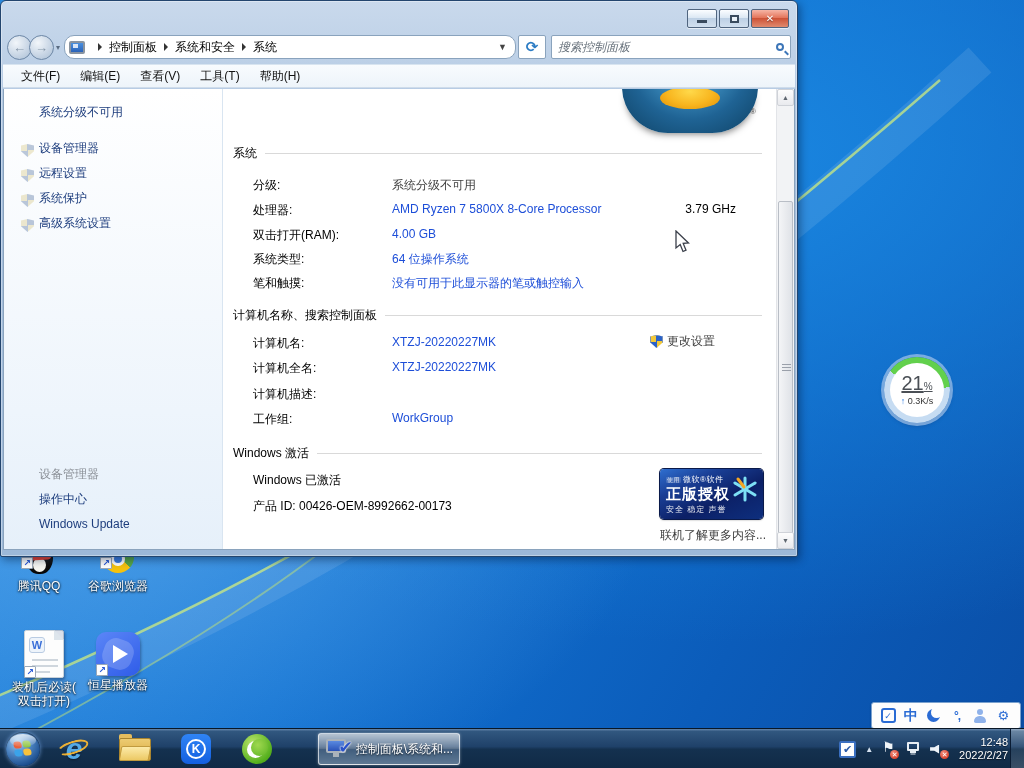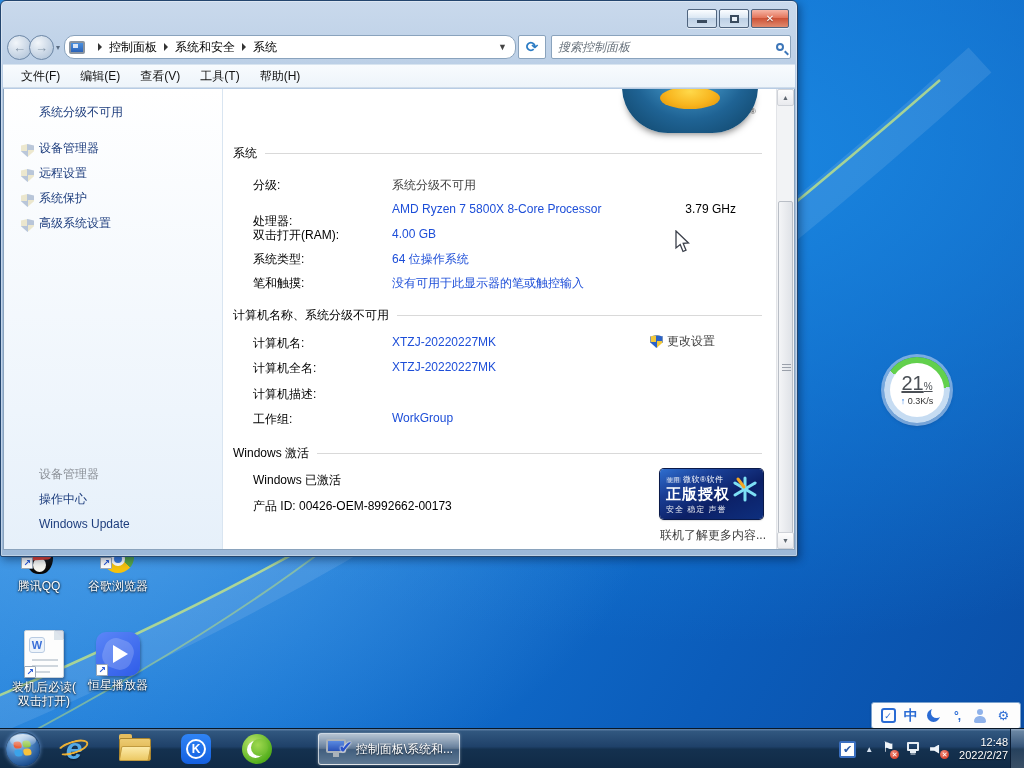--- a/index.html
+++ b/index.html
@@ -333,32 +333,32 @@
           <div class="orb-sun"></div>
           <span class="orb-reg">®</span>
         </div>
 
         <div class="sec" style="top:56px;">
           <b>系统</b>
             <i></i>
         </div>
         <span class="rl" style="top:88px;">分级:</span>
         <span class="rv bluelink" style="top:88px;">系统分级不可用</span>
-        <span class="rl" style="top:124px;">处理器:</span>
+        <span class="rl" style="top:113px;">处理器:</span>
         <span class="rv" style="top:113px;">AMD Ryzen 7 5800X 8-Core Processor</span>
         <span class="rx" style="top:113px;">3.79 GHz</span>
         <span class="rl" style="top:138px;">双击打开(RAM):</span>
         <span class="rv" style="top:138px;">4.00 GB</span>
         <span class="rl" style="top:162px;">系统类型:</span>
         <span class="rv" style="top:162px;">64 位操作系统</span>
         <span class="rl" style="top:186px;">笔和触摸:</span>
         <span class="rv" style="top:186px;">没有可用于此显示器的笔或触控输入</span>
 
         <div class="sec" style="top:218px;">
-          <b>计算机名称、系统分级不可用</b>
+          <b>计算机名称、搜索控制面板</b>
             <i></i>
         </div>
         <span class="rl" style="top:246px;">计算机名:</span>
         <span class="rv" style="top:246px;">XTZJ-20220227MK</span>
         <span class="chgset" style="top:244px;">
           <span class="uac-shield"></span>
           <span class="bluelink">更改设置</span>
         </span>
         <span class="rl" style="top:271px;">计算机全名:</span>
         <span class="rv" style="top:271px;">XTZJ-20220227MK</span>

